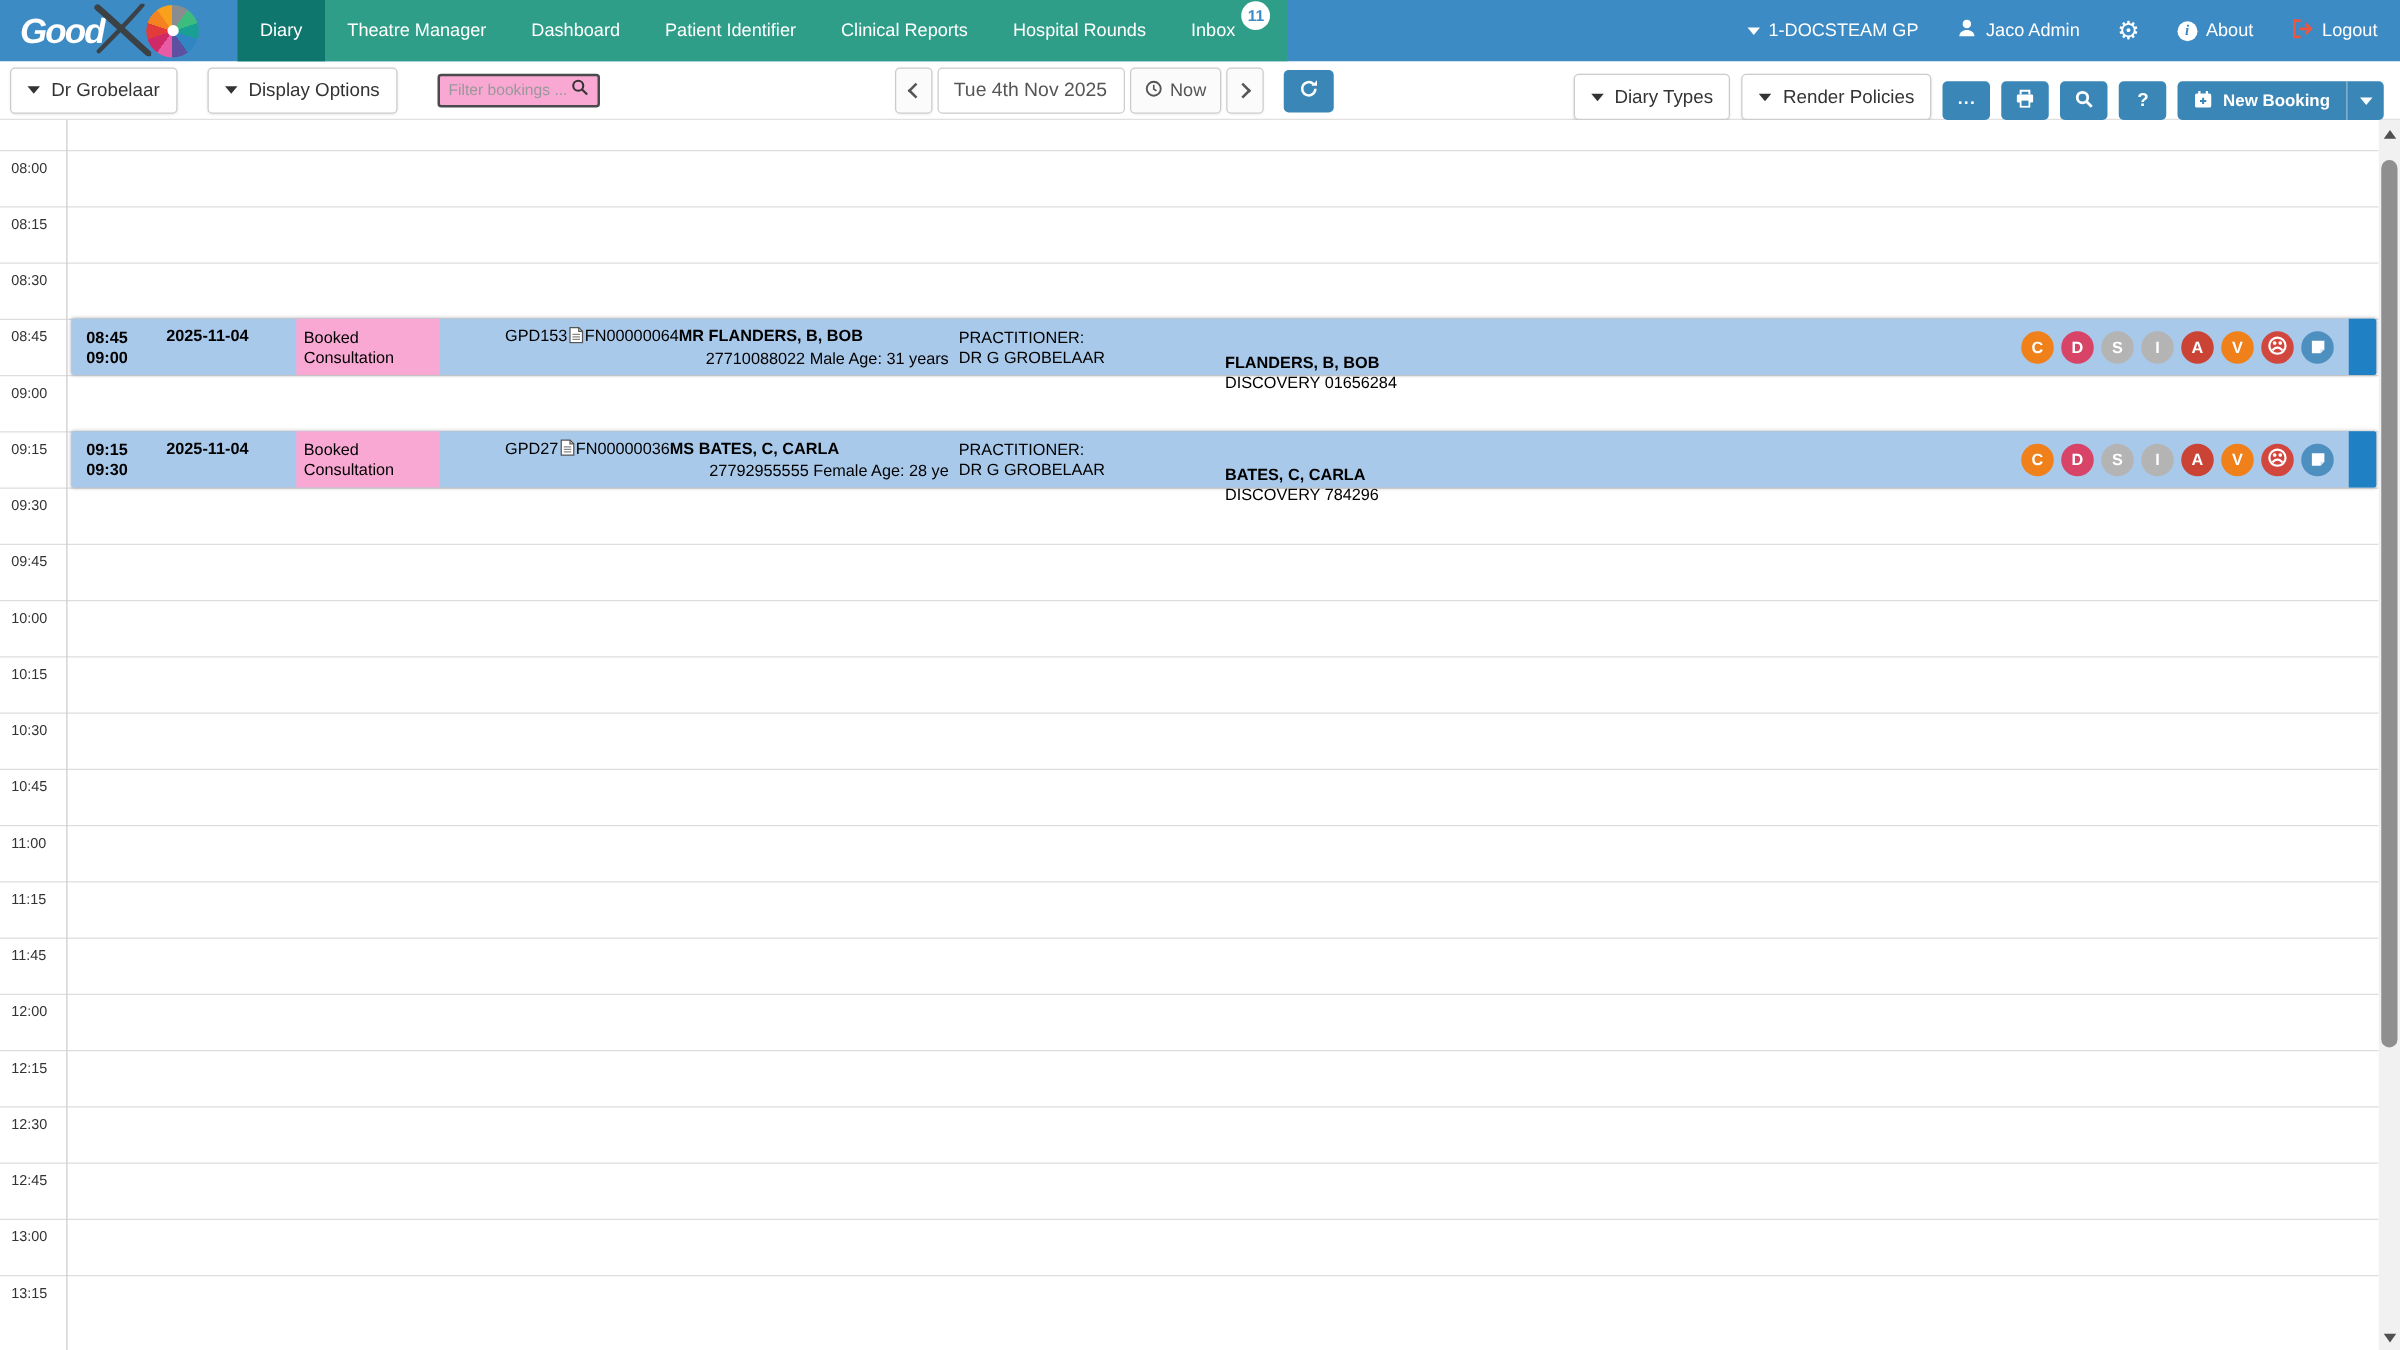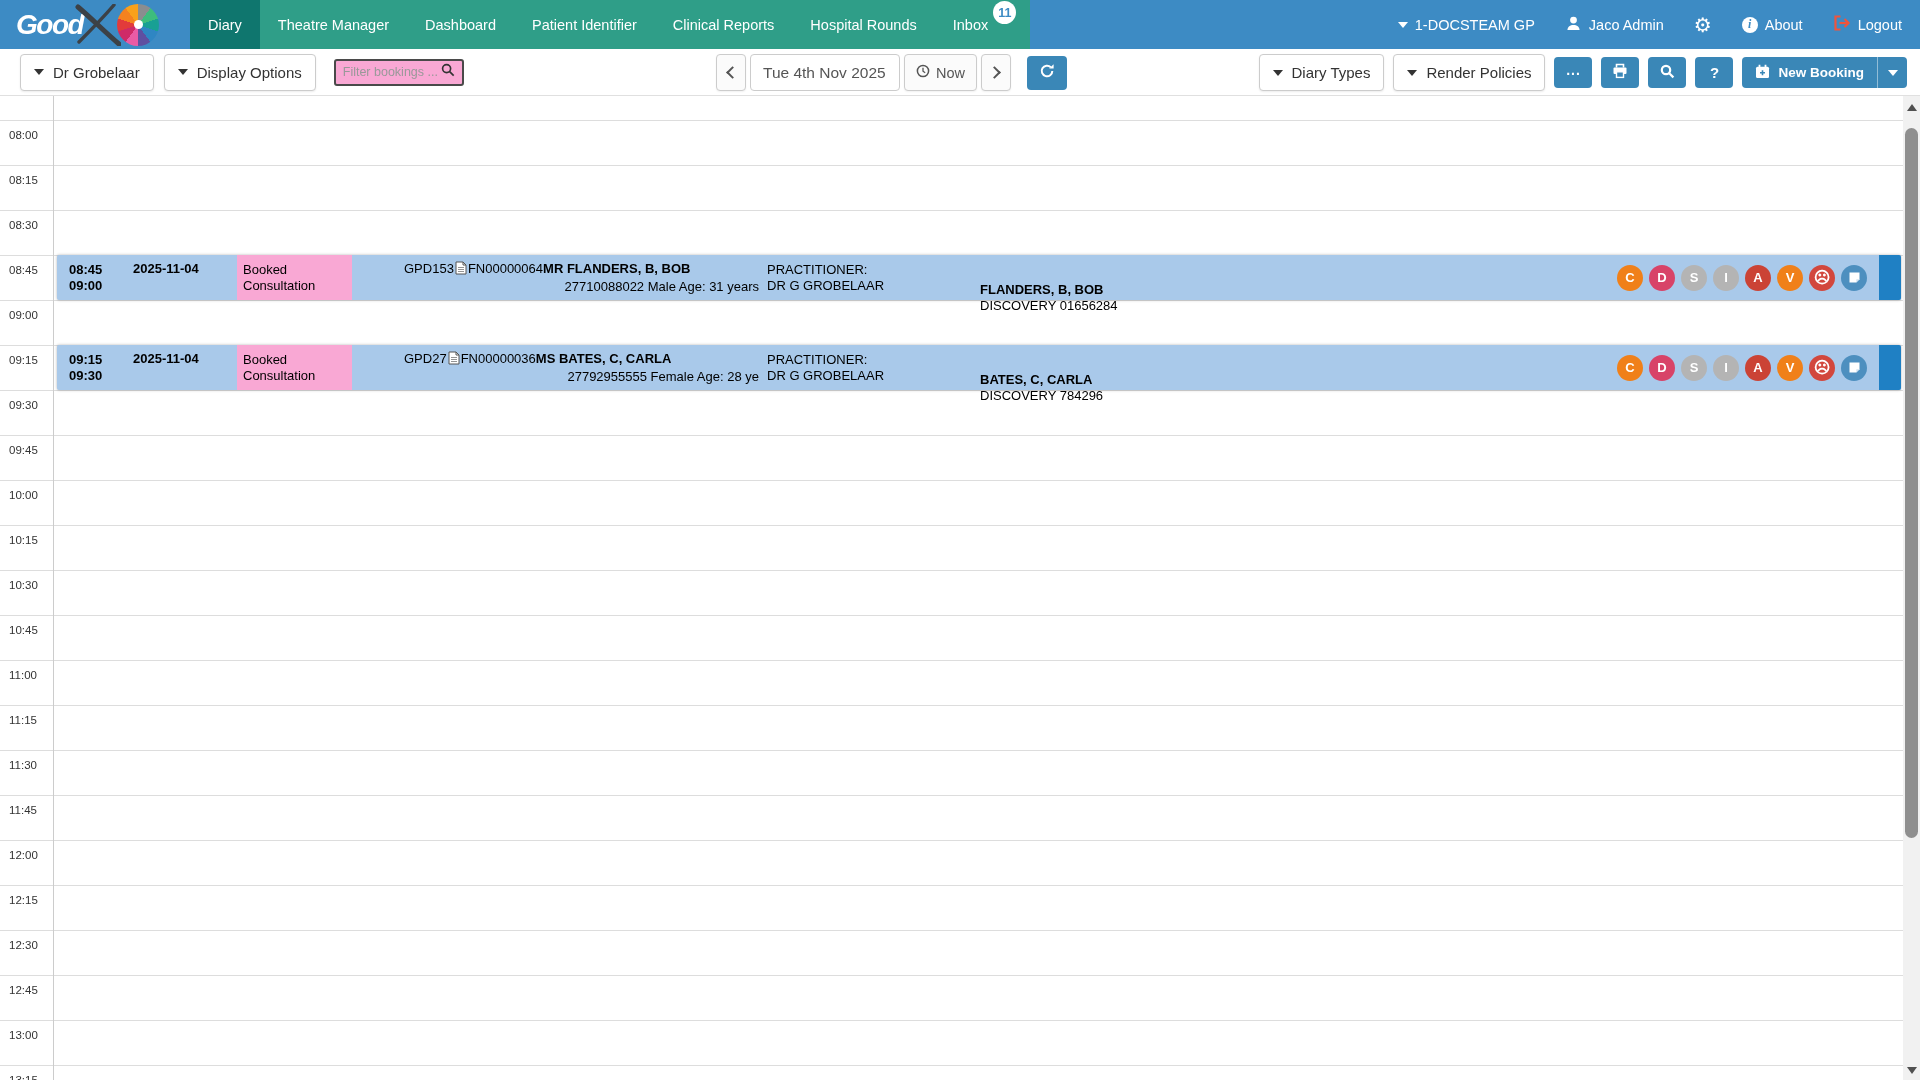--- a/index.html
+++ b/index.html
@@ -26,35 +26,35 @@
   .caret-down-white { width:0; height:0; border-left:5px solid transparent; border-right:5px solid transparent; border-top:6px solid #fff; display:inline-block; }
   .gear-glyph { font-size:20px; line-height:1; }
   .info-circle { width:16px; height:16px; border-radius:50%; background:#fff; color:#3d8bc4; font-family:"Liberation Serif",serif;
     font-weight:bold; font-size:12px; display:inline-flex; align-items:center; justify-content:center; font-style:italic; }
 
   
   .toolbar { height:47px; background:#fff; border-bottom:1px solid #e0e0e0; position:relative; display:flex; align-items:center; padding-left:8px; }
   .btn-white { background:#fff; border:1px solid #ccc; border-radius:4px; height:37px; display:inline-flex; align-items:center; gap:9px;
     padding:0 13px; font-size:15px; color:#333; box-shadow:0 1px 2px rgba(0,0,0,.08); cursor:pointer; white-space:nowrap; }
   .caret-down-dark { width:0; height:0; border-left:5px solid transparent; border-right:5px solid transparent; border-top:6px solid #333; display:inline-block; }
-  .tb-left { display:flex; align-items:center; gap:10px;margin-left:12px; }
+  .tb-left { display:flex; align-items:center; gap:24px; }
   .filter-box { height:27px; border:2px solid #4a4a4a; border-radius:3px; display:flex; align-items:center; padding:0 7px; margin-left:8px; width:130px; background:#f9a8d4; }
   .filter-box input { border:none; outline:none; flex:1; min-width:0; font-size:12.5px; color:#666; font-family:inherit; background:transparent; }
   .filter-box input::placeholder { color:#999; }
   .tb-center { position:absolute; left:716px; top:0; height:47px; display:flex; align-items:center; gap:4px; }
   .nav-sq { height:37px; width:30px; background:#fbfbfb; border:1px solid #ccc; border-radius:4px; display:inline-flex; align-items:center; justify-content:center; cursor:pointer; box-shadow:0 1px 2px rgba(0,0,0,.06); }
   .chev { width:9px; height:9px; border-left:2px solid #555; border-bottom:2px solid #555; display:inline-block; }
   .chev.left { transform:rotate(45deg); margin-left:3px; }
   .chev.right { transform:rotate(225deg); margin-right:3px; }
   .date-box { height:37px; width:150px; background:#fff; border:1px solid #ccc; border-radius:4px; display:flex; align-items:center; padding:0 12px; font-size:15.5px; color:#555; cursor:pointer; }
   .now-btn { height:37px; background:#fbfbfb; border:1px solid #ccc; border-radius:4px; display:inline-flex; align-items:center; gap:6px; padding:0 11px; font-size:14.5px; color:#555; cursor:pointer; box-shadow:0 1px 2px rgba(0,0,0,.06); }
   .btn-blue { background:#3a87b7; border:none; border-radius:4px; height:31px; min-width:38px; display:inline-flex; align-items:center; justify-content:center;
     color:#fff; font-size:14px; cursor:pointer; padding:0 10px; }
   .refresh-btn { margin-left:12px; height:34px; width:40px; }
-  .tb-right { position:absolute; right:13px; top:0; height:47px; display:flex; align-items:center; gap:9px; }
+  .tb-right { position:absolute; right:13px; top:0; height:47px; display:flex; align-items:flex-end; gap:9px; }
   .ellipsis-label { font-weight:bold; letter-spacing:1px; font-size:14px; margin-top:-5px; }
   .help-label { font-weight:bold; font-size:15px; }
   .split-btn { display:inline-flex; align-items:stretch; height:31px; background:#3a87b7; border-radius:4px; overflow:hidden; cursor:pointer; }
   .split-main { display:flex; align-items:center; gap:8px; padding:0 13px; color:#fff; font-size:13.5px; font-weight:bold; }
   .split-caret { width:30px; display:flex; align-items:center; justify-content:center; border-left:1px solid rgba(255,255,255,.45); }
 
   
   .diary { position:absolute; top:96px; left:0; right:0; bottom:0; background:#fff; }
   .slots { position:absolute; top:0; left:0; right:17px; bottom:0; padding-top:24px; overflow:hidden; }
   .slot-row { height:45px; border-top:1px solid #ddd; padding:4px 0 0 9px; }
@@ -273,21 +273,20 @@
         <div class="slot-row"><span class="slot-label">09:00</span></div>
         <div class="slot-row"><span class="slot-label">09:15</span></div>
         <div class="slot-row"><span class="slot-label">09:30</span></div>
         <div class="slot-row"><span class="slot-label">09:45</span></div>
         <div class="slot-row"><span class="slot-label">10:00</span></div>
         <div class="slot-row"><span class="slot-label">10:15</span></div>
         <div class="slot-row"><span class="slot-label">10:30</span></div>
         <div class="slot-row"><span class="slot-label">10:45</span></div>
         <div class="slot-row"><span class="slot-label">11:00</span></div>
         <div class="slot-row"><span class="slot-label">11:15</span></div>
-        <div class="slot-row"><span class="slot-label">11:30</span></div>
         <div class="slot-row"><span class="slot-label">11:45</span></div>
         <div class="slot-row"><span class="slot-label">12:00</span></div>
         <div class="slot-row"><span class="slot-label">12:15</span></div>
         <div class="slot-row"><span class="slot-label">12:30</span></div>
         <div class="slot-row"><span class="slot-label">12:45</span></div>
         <div class="slot-row"><span class="slot-label">13:00</span></div>
         <div class="slot-row"><span class="slot-label">13:15</span></div>
       </div>
     <div class="gutter-line"></div>
     <div id="bookings">

